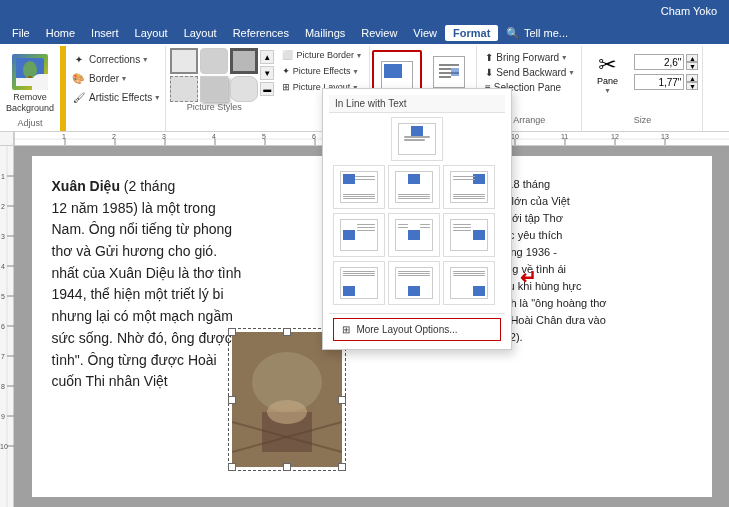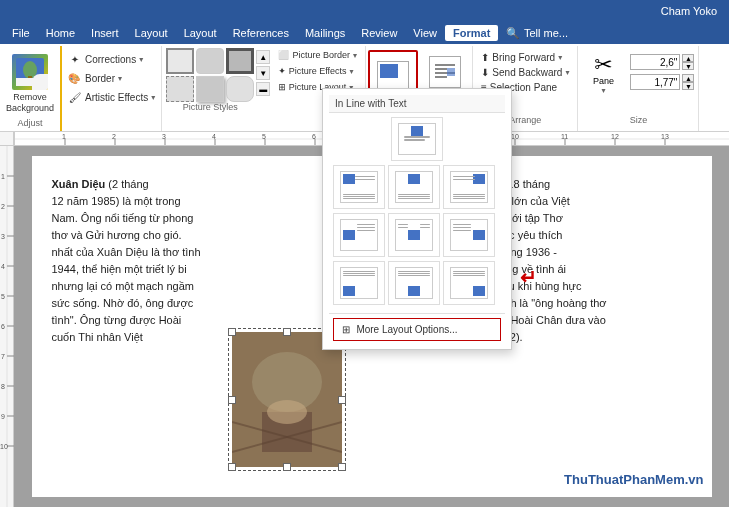--- a/index.html
+++ b/index.html
@@ -447,21 +447,21 @@
   <div class="menu-item">View</div>
   <div class="menu-item active">Format</div>
   <div class="menu-item" style="display:flex;align-items:center;gap:4px;">
     <span>🔍</span>
     <span>Tell me...</span>
   </div>
 </div>
 
 <div class="ribbon">
 
-  <div style="padding:4px 2px; border-right:2px solid #eab308; display:flex; flex-direction:column; align-items:center;">
+  <div style="padding:4px 2px; border-right:6px solid #eab308; display:flex; flex-direction:column; align-items:center;">
     <div class="remove-bg-btn">
       <div class="remove-bg-icon">
         <svg width="28" height="28" viewBox="0 0 28 28">
           <rect x="0" y="0" width="28" height="28" fill="#4472c4" rx="2"></rect>
           <ellipse cx="14" cy="12" rx="7" ry="9" fill="#70ad47" opacity="0.8"></ellipse>
           <rect x="12" y="18" width="4" height="7" fill="#8B6914"></rect>
           <rect x="0" y="20" width="28" height="8" fill="#f4f4f4"></rect>
         </svg>
       </div>
       <div class="remove-bg-label">Remove<br>Background</div>
@@ -660,21 +660,21 @@
         <line x1="7" y1="270" x2="14" y2="270" stroke="#888"></line>
           <text x="1" y="273">9</text>
         <line x1="7" y1="300" x2="14" y2="300" stroke="#888"></line>
           <text x="0" y="303">10</text>
       </g>
     </svg>
   </div>
   <div class="doc-content">
     <div class="page">
 
-      <div style="position:absolute;top:20px;left:20px;width:200px;font-size:11px;line-height:1.55;color:#222;">
+      <div style="position:absolute;top:20px;left:20px;width:200px;font-size:14px;line-height:1.55;color:#222;">
         <span style="font-weight:bold;">Xuân Diệu</span> (2 tháng<br>
         12 năm 1985) là một trong<br>
         Nam. Ông nổi tiếng từ phong<br>
         thơ và Gửi hương cho gió.<br>
         nhất của Xuân Diệu là thơ tình<br>
          1944, thể hiện một triết lý bi<br>
         nhưng lại có một mạch ngầm<br>
         sức sống. Nhờ đó, ông được<br>
         tình". Ông từng được Hoài<br>
         cuốn Thi nhân Việt
@@ -711,21 +711,20 @@
         <div style="position:absolute;top:-4px;left:-4px;width:8px;height:8px;background:white;border:1px solid #666;"></div>
         <div style="position:absolute;top:-4px;left:calc(50% - 4px);width:8px;height:8px;background:white;border:1px solid #666;"></div>
         <div style="position:absolute;top:-4px;right:-4px;width:8px;height:8px;background:white;border:1px solid #666;"></div>
         <div style="position:absolute;top:calc(50% - 4px);left:-4px;width:8px;height:8px;background:white;border:1px solid #666;"></div>
         <div style="position:absolute;top:calc(50% - 4px);right:-4px;width:8px;height:8px;background:white;border:1px solid #666;"></div>
         <div style="position:absolute;bottom:-4px;left:-4px;width:8px;height:8px;background:white;border:1px solid #666;"></div>
         <div style="position:absolute;bottom:-4px;left:calc(50% - 4px);width:8px;height:8px;background:white;border:1px solid #666;"></div>
         <div style="position:absolute;bottom:-4px;right:-4px;width:8px;height:8px;background:white;border:1px solid #666;"></div>
       </div>
 
-      <div class="watermark">ThuThuatPhanMem.vn</div>
     </div>
   </div>
 </div>
 
 <div class="dropdown-panel">
 
   <div class="inline-with-text">In Line with Text</div>
   <div style="display:flex;justify-content:center;padding:4px;">
     <div class="panel-grid-item">
       <div class="mini-page">

